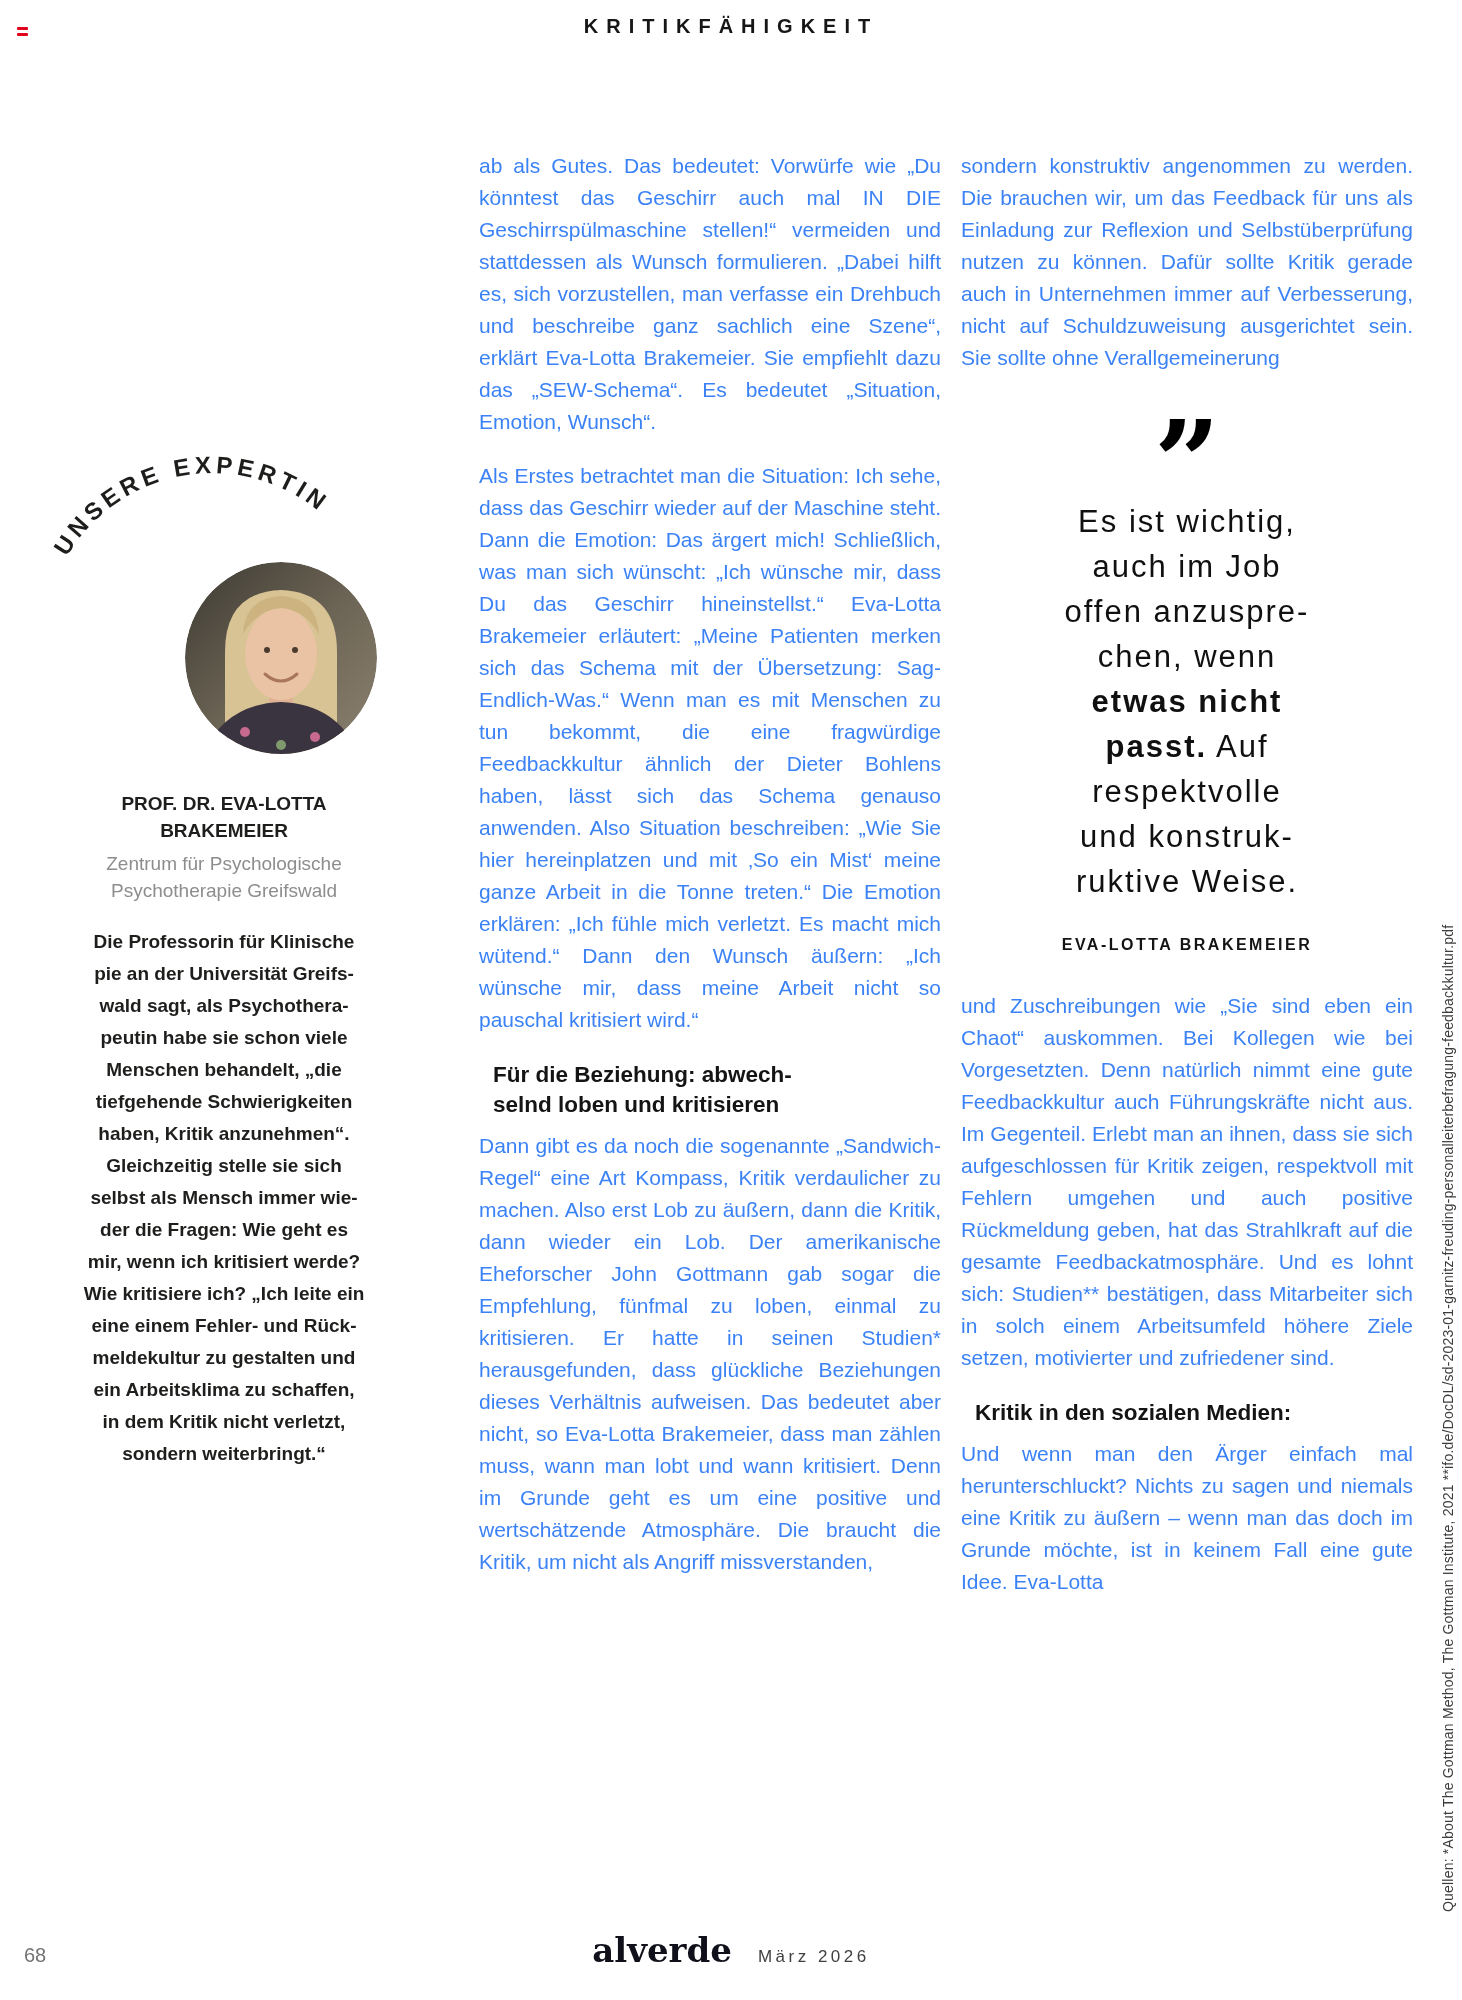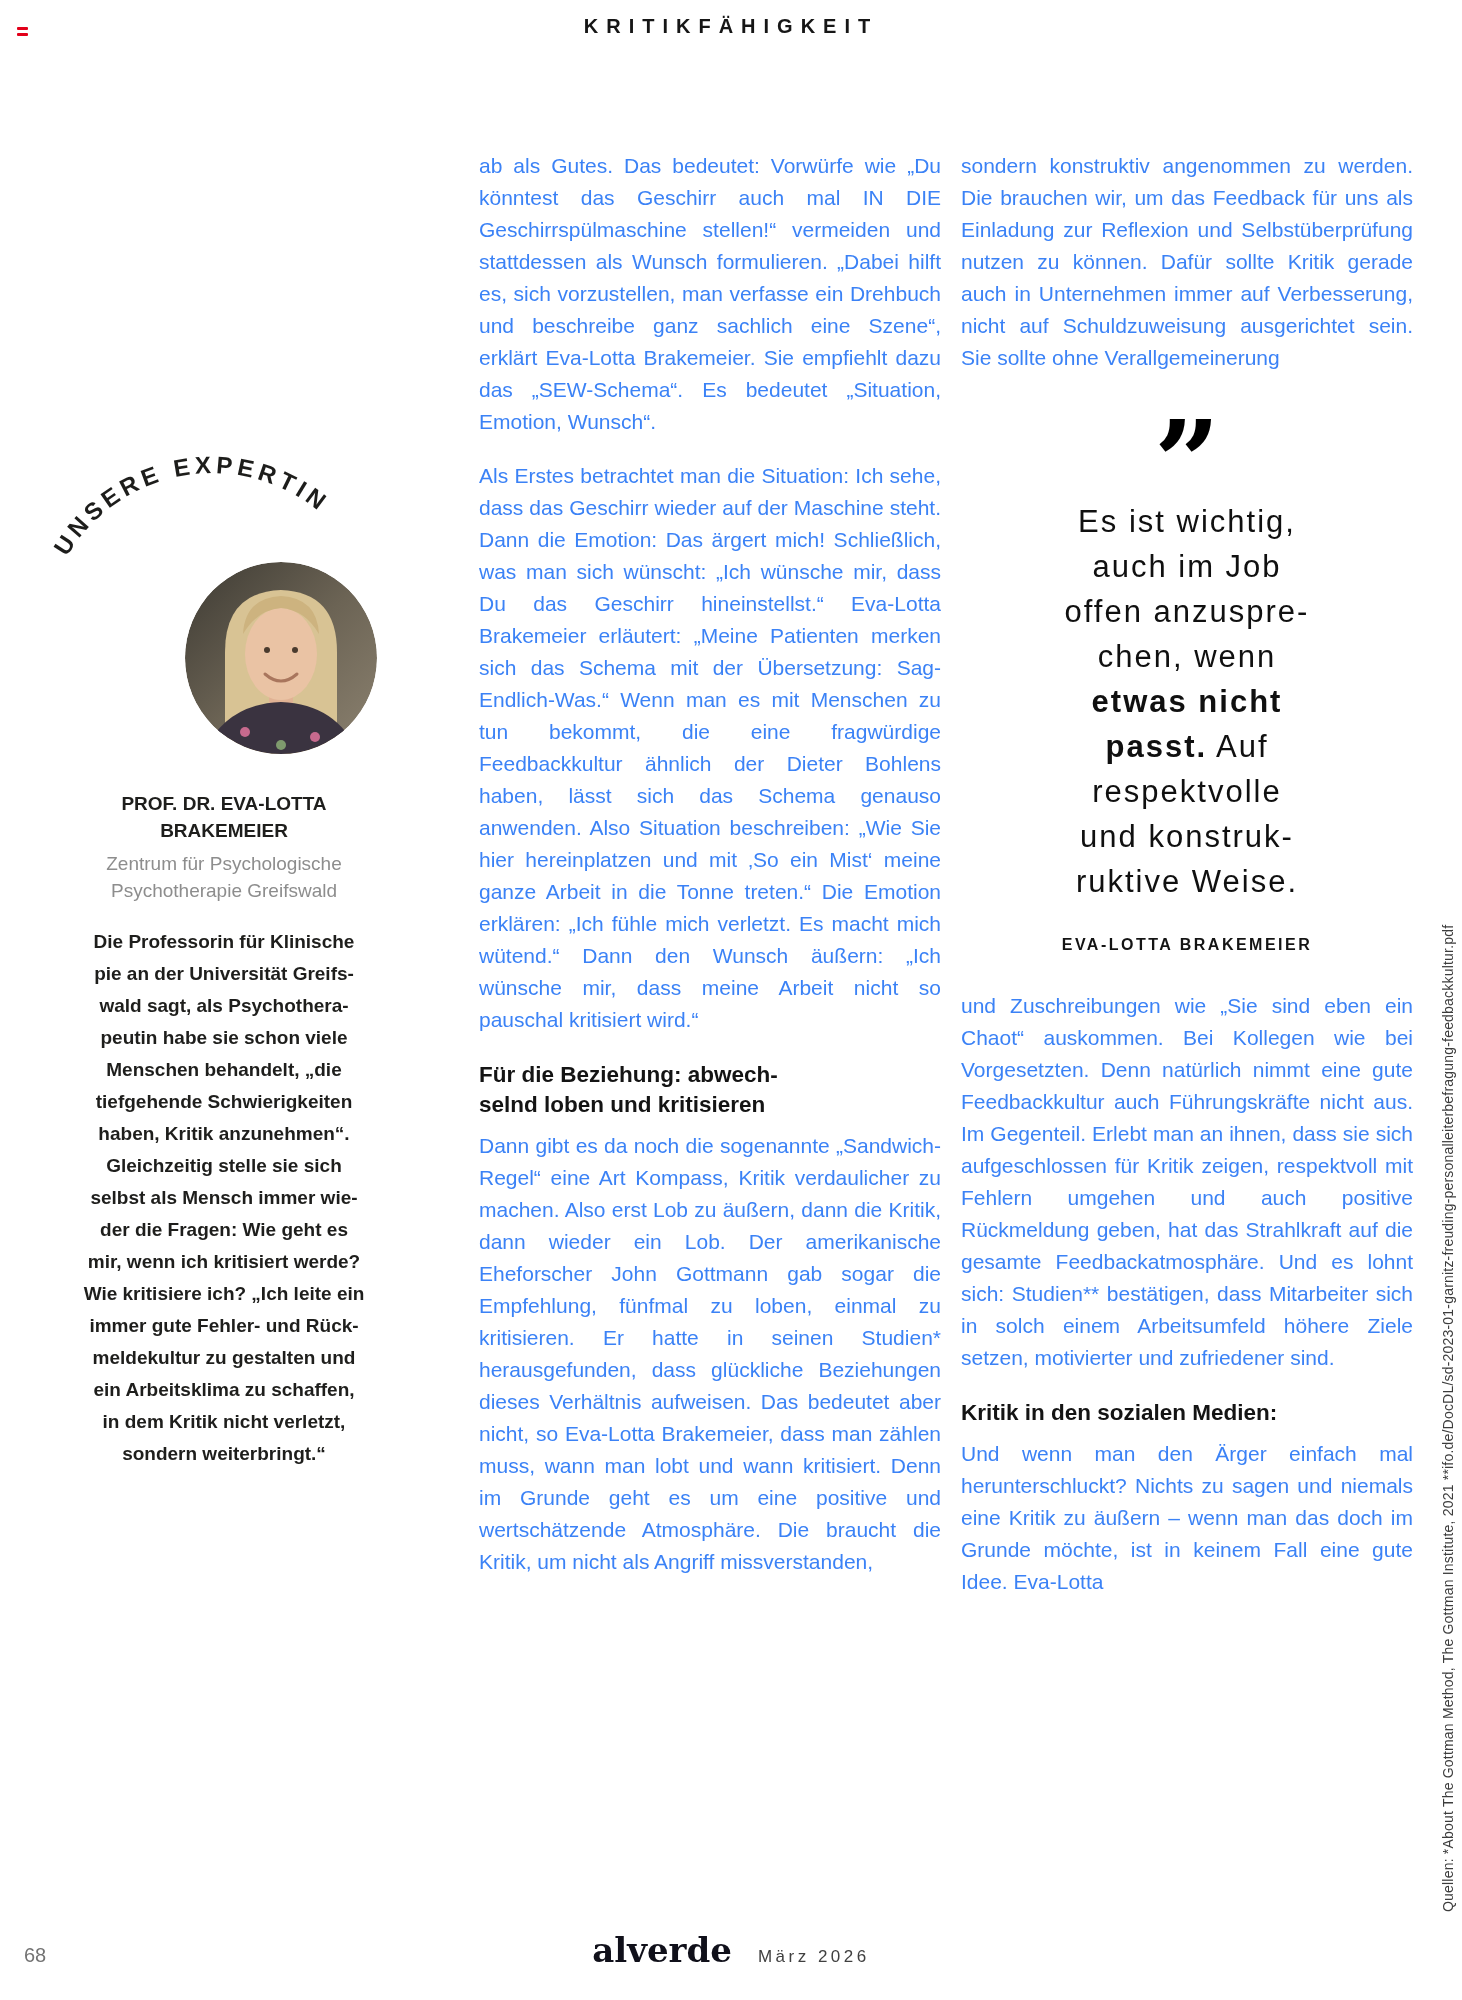--- a/index.html
+++ b/index.html
@@ -29,21 +29,21 @@
     color:#8d8d8d;font-size:19px;line-height:27px;}
   .expert-bio{position:absolute;left:40px;top:926px;width:368px;text-align:center;
     font-weight:700;font-size:19px;line-height:32px;}
 
   
   .col{position:absolute;top:150px;}
   .col-mid{left:479px;width:462px;}
   .col-right{left:961px;width:452px;}
   .col p{margin:0 0 22px;font-size:21px;line-height:32px;text-align:justify;
     hyphens:auto;color:#3b82f6;}
-  .col h2{margin:24px 0 10px;font-size:22.5px;line-height:30px;font-weight:700;color:#141414;}
+  .col h2{margin:24px 14px 10px;font-size:22.5px;line-height:30px;font-weight:700;color:#141414;}
   .col h2 span{display:block;}
 
   
   .pullquote{text-align:center;margin:30px 0 36px;}
   .q-mark{font-family:"DejaVu Serif","Liberation Serif",serif;font-weight:700;
     font-size:115px;line-height:1;height:95px;color:#000;}
   .q-line{font-size:31px;line-height:45px;letter-spacing:2px;color:#101010;}
   .q-bold{font-weight:700;}
   .q-attrib{margin-top:32px;font-size:16px;font-weight:700;letter-spacing:2.5px;color:#141414;}
 
@@ -123,21 +123,21 @@
       <div class="bio-line">wald sagt, als Psychothera-</div>
       <div class="bio-line">peutin habe sie schon viele</div>
       <div class="bio-line">Menschen behandelt, „die</div>
       <div class="bio-line">tiefgehende Schwierigkeiten</div>
       <div class="bio-line">haben, Kritik anzunehmen“.</div>
       <div class="bio-line">Gleichzeitig stelle sie sich</div>
       <div class="bio-line">selbst als Mensch immer wie-</div>
       <div class="bio-line">der die Fragen: Wie geht es</div>
       <div class="bio-line">mir, wenn ich kritisiert werde?</div>
       <div class="bio-line">Wie kritisiere ich? „Ich leite ein</div>
-      <div class="bio-line">immer gute Fehler- und Rück-</div>
+      <div class="bio-line">eine einem Fehler- und Rück-</div>
       <div class="bio-line">meldekultur zu gestalten und</div>
       <div class="bio-line">ein Arbeitsklima zu schaffen,</div>
       <div class="bio-line">in dem Kritik nicht verletzt,</div>
       <div class="bio-line">sondern weiterbringt.“</div>
     </div>
 
   <section class="col col-mid">
     <p>ab als Gutes. Das bedeutet: Vorwürfe wie „Du könntest das Geschirr auch mal IN DIE Geschirrspülmaschine stellen!“ vermeiden und stattdessen als Wunsch formulieren. „Dabei hilft es, sich vorzustellen, man verfasse ein Drehbuch und beschreibe ganz sachlich eine Szene“, erklärt Eva-Lotta Brakemeier. Sie empfiehlt dazu das „SEW-Schema“. Es bedeutet „Situation, Emotion, Wunsch“.</p>
     <p>Als Erstes betrachtet man die Situation: Ich sehe, dass das Geschirr wieder auf der Maschine steht. Dann die Emotion: Das ärgert mich! Schließlich, was man sich wünscht: „Ich wünsche mir, dass Du das Geschirr hineinstellst.“ Eva-Lotta Brakemeier erläutert: „Meine Patienten merken sich das Schema mit der Übersetzung: Sag-Endlich-Was.“ Wenn man es mit Menschen zu tun bekommt, die eine fragwürdige Feedbackkultur ähnlich der Dieter Bohlens haben, lässt sich das Schema genauso anwenden. Also Situation beschreiben: „Wie Sie hier hereinplatzen und mit ‚So ein Mist‘ meine ganze Arbeit in die Tonne treten.“ Die Emotion erklären: „Ich fühle mich verletzt. Es macht mich wütend.“ Dann den Wunsch äußern: „Ich wünsche mir, dass meine Arbeit nicht so pauschal kritisiert wird.“</p>
     <h2>

